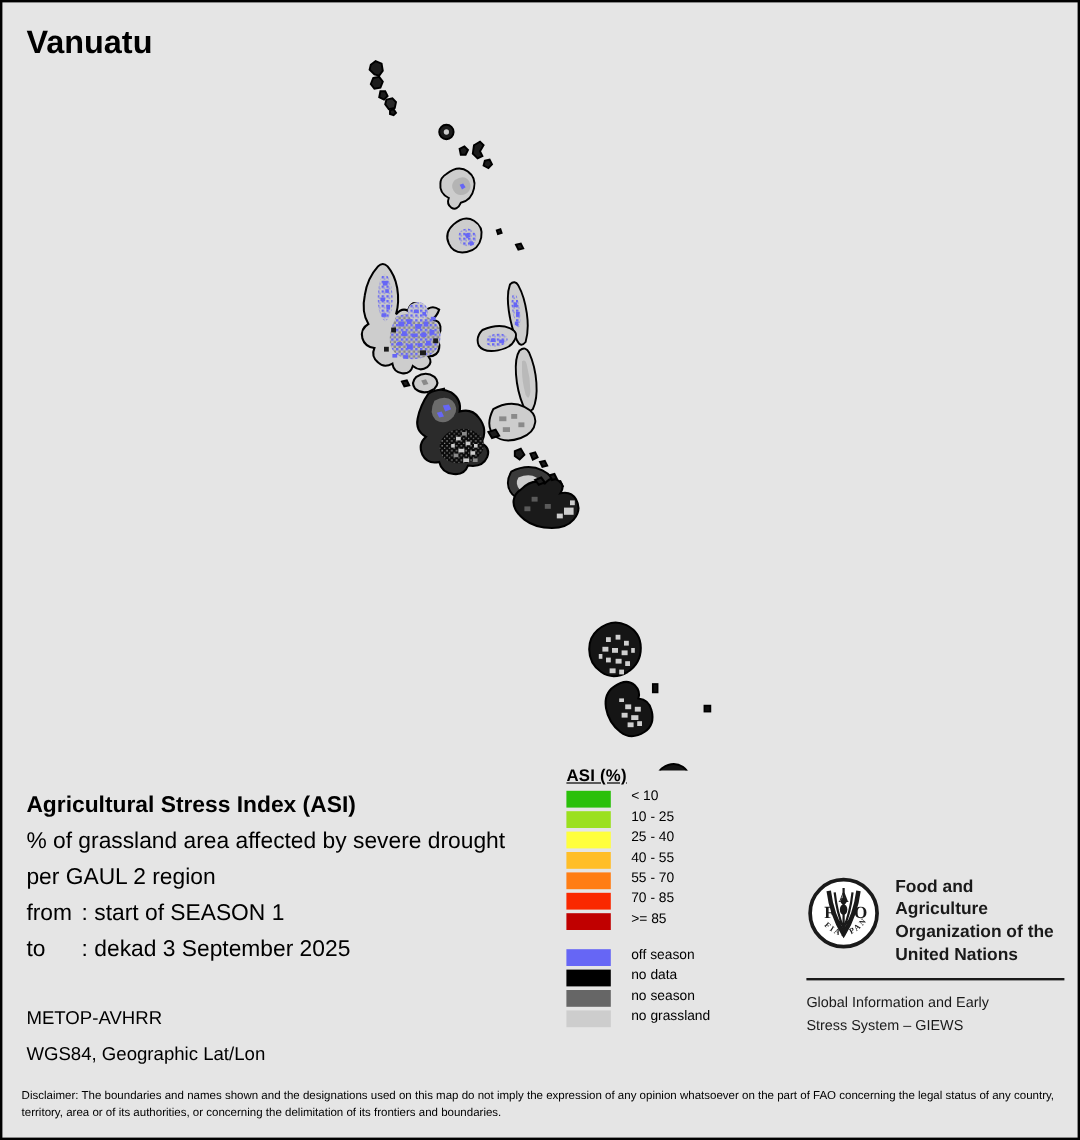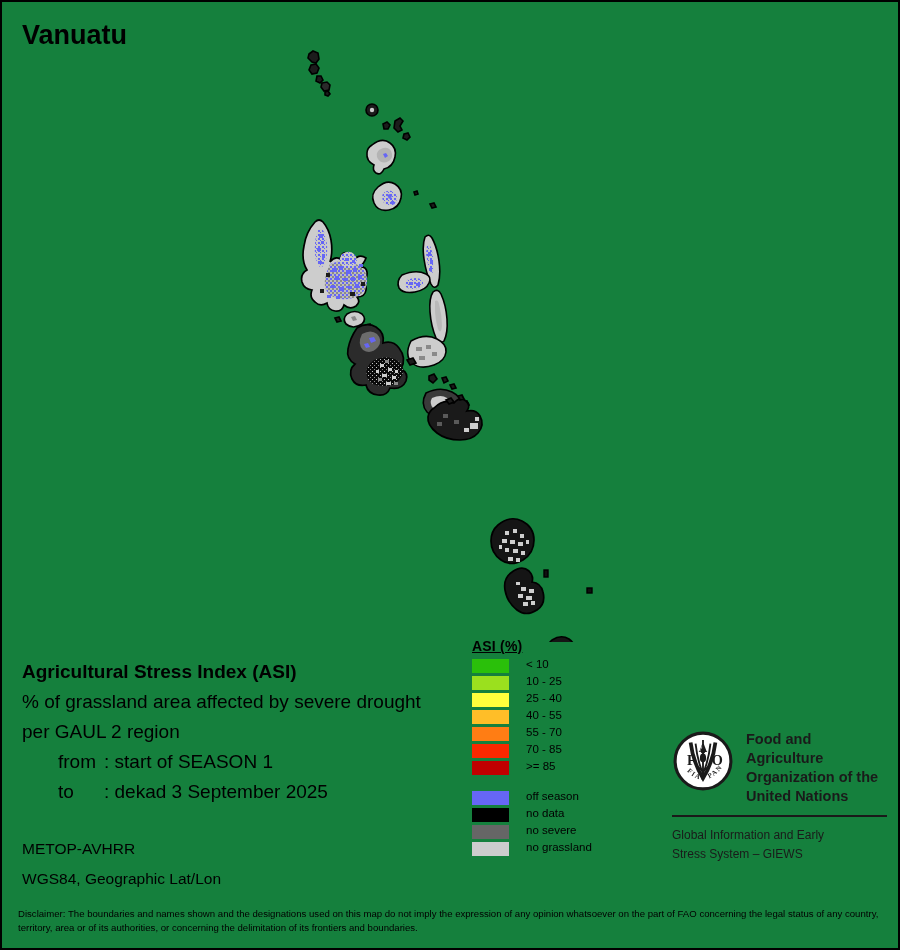--- a/index.html
+++ b/index.html
@@ -8,21 +8,21 @@
     background: #ffffff;
   }
   body {
     font-family: "Liberation Sans", sans-serif;
     color: #000000;
   }
   #page {
     position: relative;
     width: 900px;
     height: 950px;
-    background: #15803d;
+    background: #e5e5e5;
     border: 2px solid #000000;
     box-sizing: border-box;
     overflow: hidden;
   }
 
   
   #map-title {
     position: absolute;
     left: 20px;
     top: 20px;
@@ -52,21 +52,20 @@
   #info-block .line {
     font-size: 19px;
     line-height: 30px;
     white-space: nowrap;
   }
   #info-block .line.bold {
     font-weight: bold;
   }
   #info-block .kv {
     display: inline-block;
-    margin-left: 36px;
   }
   #info-block .kv .k {
     display: inline-block;
     width: 46px;
   }
   #source-block {
     position: absolute;
     left: 20px;
     top: 832px;
     width: 430px;
@@ -514,21 +513,21 @@
         <div class="legend-row">
           <div class="legend-swatch" style="background: rgb(102, 102, 245);"></div>
           <div class="legend-label">off season</div>
         </div>
         <div class="legend-row">
           <div class="legend-swatch" style="background: rgb(0, 0, 0);"></div>
           <div class="legend-label">no data</div>
         </div>
         <div class="legend-row">
           <div class="legend-swatch" style="background: rgb(102, 102, 102);"></div>
-          <div class="legend-label">no severe</div>
+          <div class="legend-label">no season</div>
         </div>
         <div class="legend-row">
           <div class="legend-swatch" style="background: rgb(205, 205, 205);"></div>
           <div class="legend-label">no grassland</div>
         </div>
       </div>
   </div>
 
   <div id="fao-block">
     <div id="fao-top">

